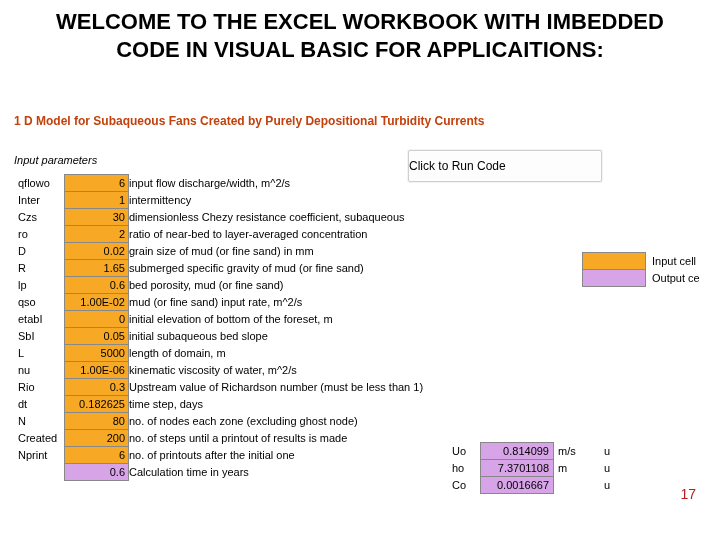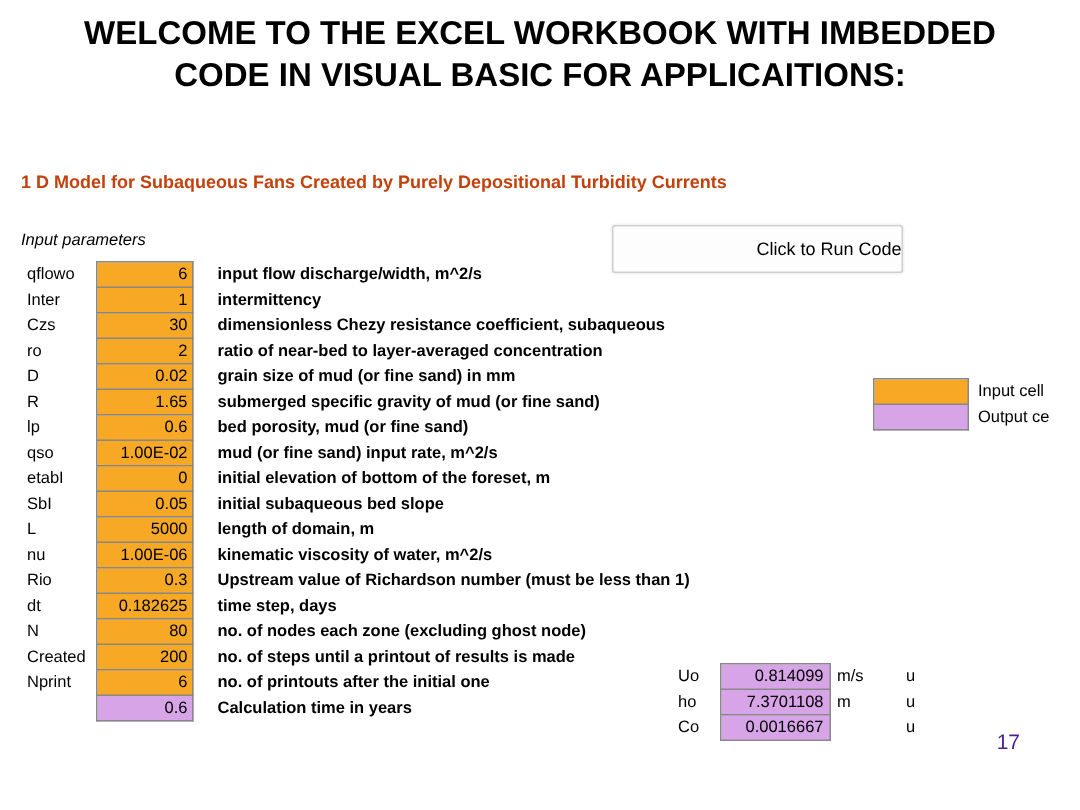--- a/index.html
+++ b/index.html
@@ -63,39 +63,38 @@
     width: 42px;
   }
   table.inputs td.val {
     width: 64px;
     text-align: right;
     border: 1px solid #888;
     box-sizing: border-box;
     padding: 0 3px;
   }
   table.inputs td.desc {
-    padding-left: 16px;
-    font-weight: bold;
+    padding-left: 0;
   }
   .orange { background: #f7a824; }
   .purple { background: #d8a4e8; }
 
   .runbtn {
     position: absolute;
     left: 408px;
     top: 150px;
     width: 192px;
     height: 30px;
     border: 1px solid #cfcfcf;
     background: #fdfdfd;
     font-size: 12px;
     color: #000;
     display: flex;
     align-items: center;
-    justify-content: flex-end;
+    justify-content: flex-start;
     border-radius: 2px;
     box-shadow: 0 0 0 1px #f3f3f3;
   }
 
   table.legend {
     position: absolute;
     left: 582px;
     top: 252px;
     border-collapse: collapse;
     font-size: 11px;
@@ -129,24 +128,24 @@
   table.outputs td.oval {
     width: 64px;
     text-align: right;
     border: 1px solid #888;
   }
   table.outputs td.ounit { padding-left: 4px; width: 26px; }
   table.outputs td.ox { padding-left: 16px; color: #000; }
 
   .pagenum {
     position: absolute;
-    right: 40px;
+    right: 24px;
     bottom: 18px;
     font-size: 14px;
-    color: #4c1d95;
+    color: #b91c1c;
   }
 </style>
 </head>
 <body>
 
 <div class="slide">
 
   <div class="title">
     <span>WELCOME TO THE EXCEL WORKBOOK WITH IMBEDDED</span><br>
     <span>CODE IN VISUAL BASIC FOR APPLICAITIONS:</span><br>

